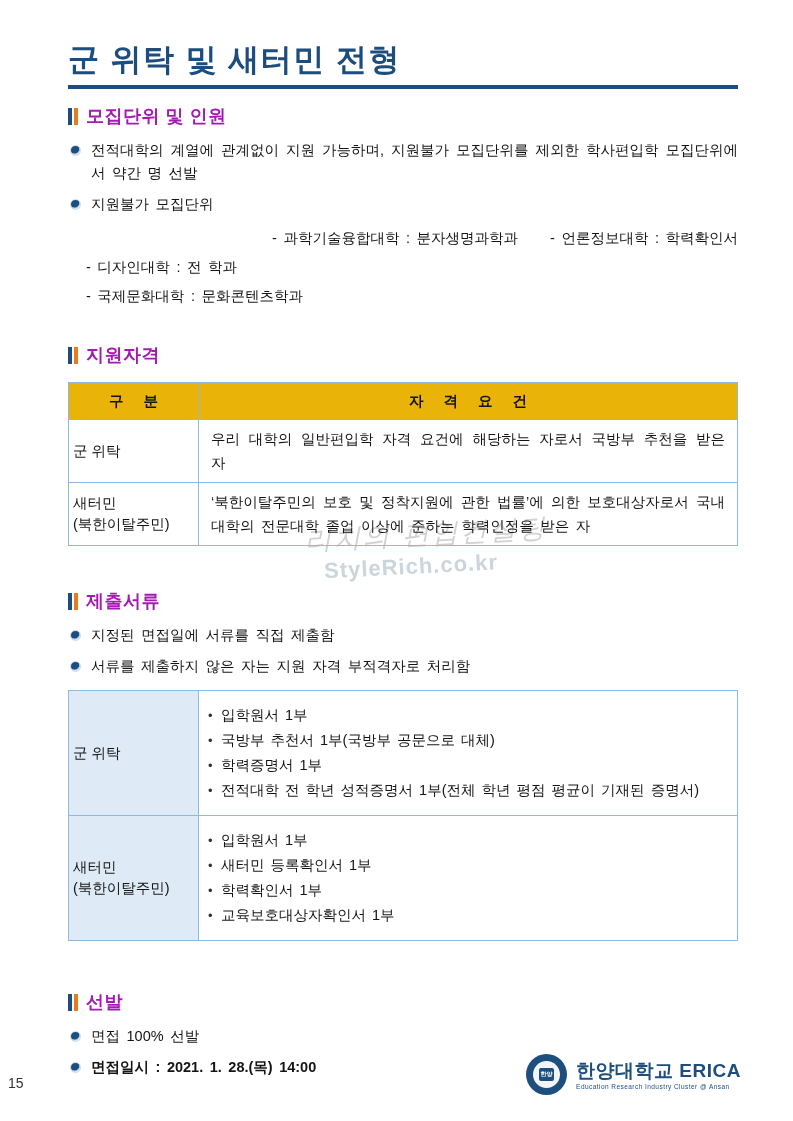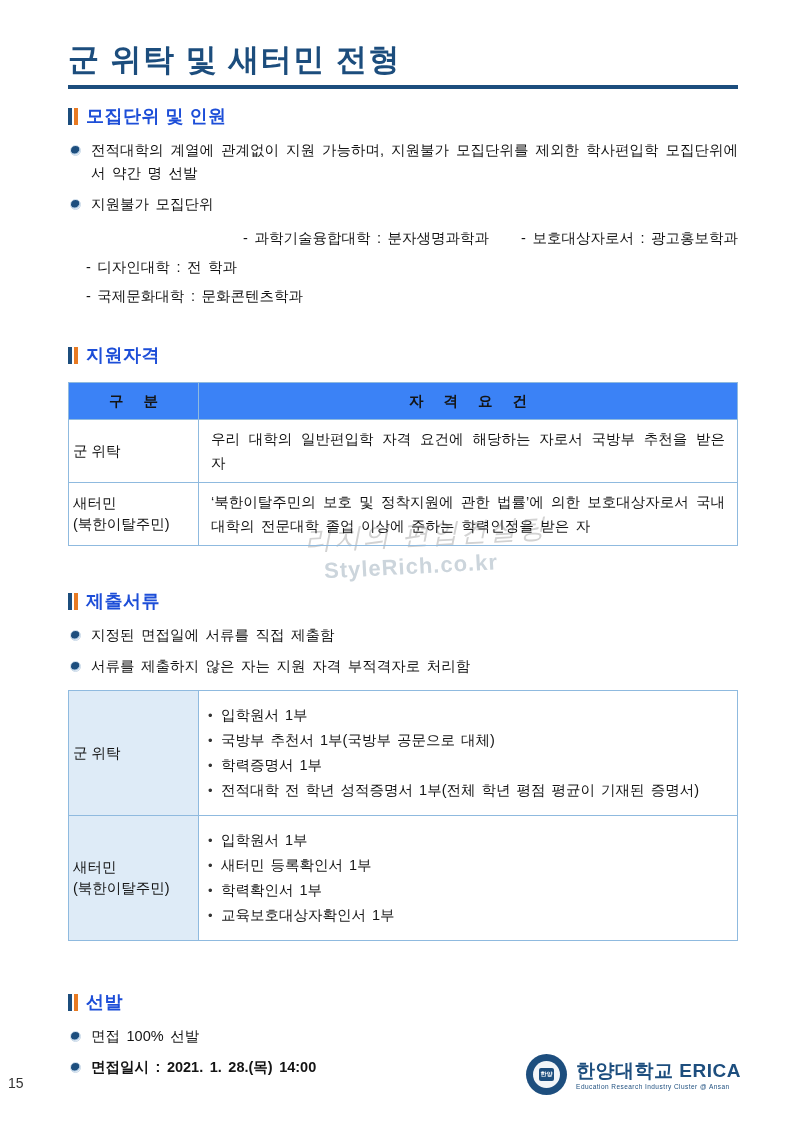--- a/index.html
+++ b/index.html
@@ -15,21 +15,21 @@
     font-size:31px; font-weight:800; color:#1c4d7d; letter-spacing:1.5px;
     line-height:40px;
   }
   .title-rule { height:4px; background:#1c4d7d; margin-top:5px; }
 
   
   .section-head { display:flex; align-items:center; gap:8px; }
   .sh-marker { display:flex; gap:2px; height:17px; }
   .sh-marker .bar-navy  { width:4px; height:17px; background:#1c4d7d; }
   .sh-marker .bar-orange{ width:4px; height:17px; background:#e87a22; }
-  .section-head h2 { font-size:18px; font-weight:800; color:#1d4ed8; letter-spacing:.5px; }
+  .section-head h2 { font-size:18px; font-weight:800; color:#a21caf; letter-spacing:.5px; }
 
   
   ul.bullets { list-style:none; margin-top:11px; }
   ul.bullets > li {
     position:relative; padding-left:23px; margin-bottom:8px;
     font-size:14.5px; line-height:23px; text-align:justify; word-spacing:2.5px;
   }
   .sphere {
     position:absolute; left:2px; top:6px; width:11px; height:11px; border-radius:50%;
     background:radial-gradient(circle at 40% 33%, #1d4e7e 0 52%, #8fb0cf 58%, #ecf3fa 74%, #aec8de 100%);
@@ -39,21 +39,21 @@
   ul.dash-list li { font-size:14.5px; line-height:29px; word-spacing:2.5px;justify-content:flex-end; }
   .dash-row { display:flex; }
   .dash-row .col-a { flex:0 0 278px; }
 
   
   table.doc-table { width:670px; border-collapse:collapse; table-layout:fixed; }
   table.doc-table th, table.doc-table td {
     border:1px solid #8fbadf; font-size:14.5px; color:#141414;
   }
   table.doc-table th {
-    background:#3b82f6; font-weight:700; height:37px; letter-spacing:.55em; text-indent:.55em;margin-left:32px;
+    background:#eab308; font-weight:700; height:37px; letter-spacing:.55em; text-indent:.55em;margin-left:32px;
   }
   col.cat-col { width:130px; }
   td.cat-cell { background:#ffffff; text-align:left; line-height:21px; padding:7px 4px; }
   td.cat-cell.blue { background:#deebf7; }
   td.req-cell { padding:7px 12px; line-height:24px; text-align:justify; word-spacing:2.5px; }
   ul.doc-items { list-style:none; padding:12px 10px 12px 6px; }
   ul.doc-items li { position:relative; padding-left:16px; line-height:25px; word-spacing:2px; }
   ul.doc-items li::before {
     content:"•"; position:absolute; left:3px; top:0; color:#333; font-size:13px;
   }
@@ -134,21 +134,21 @@
           <span>전적대학의 계열에 관계없이 지원 가능하며, 지원불가 모집단위를 제외한 학사편입학 모집단위에서 약간 명 선발</span>
         </li>
         <li>
           <span class="sphere"></span>
           <span>지원불가 모집단위</span>
         </li>
       </ul>
       <ul class="dash-list">
         <li class="dash-row">
           <span class="col-a">- 과학기술융합대학 : 분자생명과학과</span>
-          <span class="col-b">- 보호대상자로서 : 광고홍보학과</span>
+          <span class="col-b">- 언론정보대학 : 학력확인서</span>
         </li>
         <li>
           <span>- 디자인대학 : 전 학과</span>
         </li>
         <li>
           <span>- 국제문화대학 : 문화콘텐츠학과</span>
         </li>
       </ul>
     </div>
 

